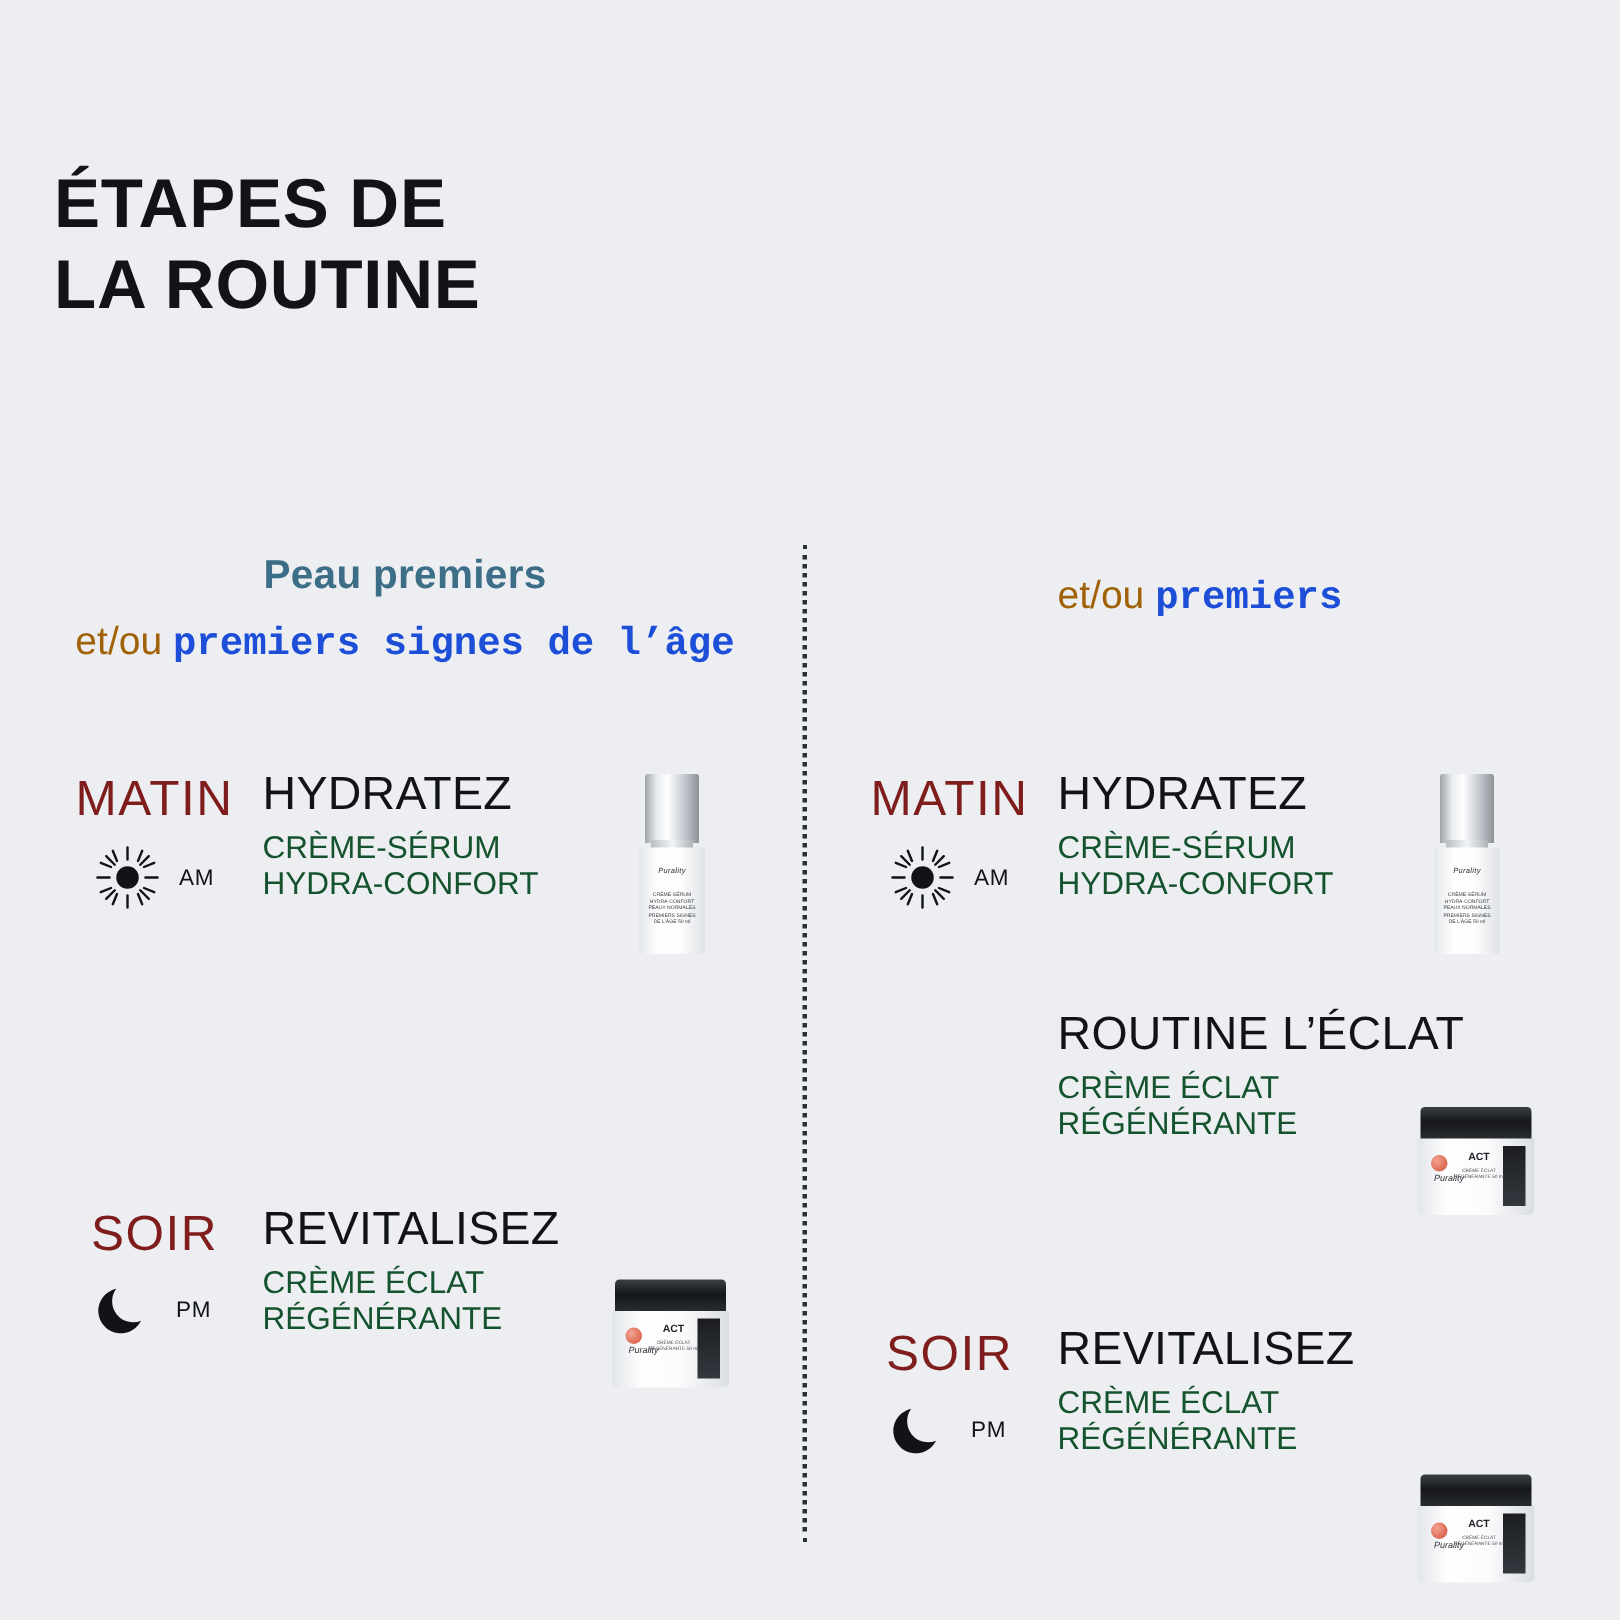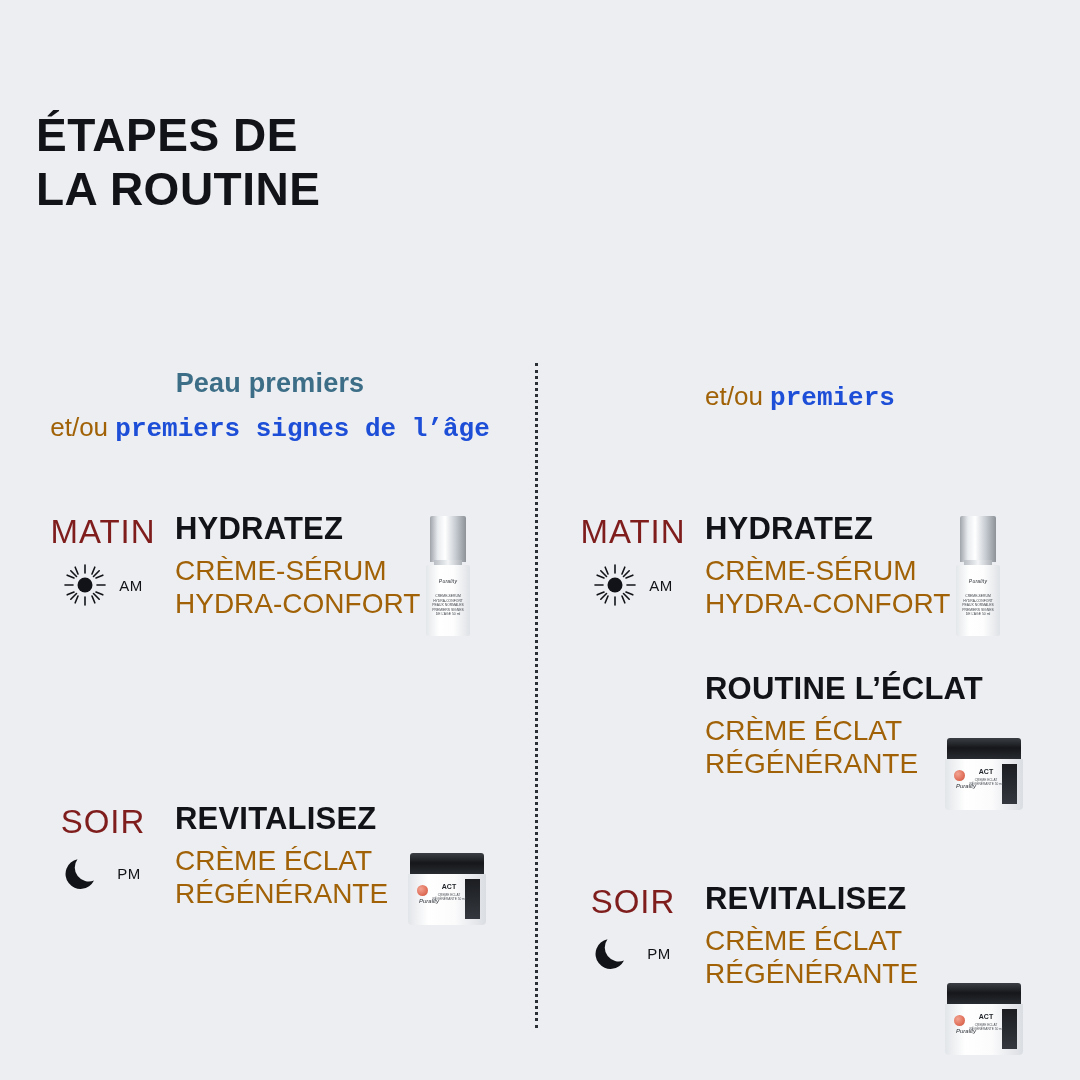--- a/index.html
+++ b/index.html
@@ -131,31 +131,31 @@
   .sun-icon { width: 44px; height: 44px; display: block; }
   .moon-icon { width: 40px; height: 40px; display: block; }
 
   .text-block {
     position: absolute;
     left: 165px;
     top: 0;
   }
   .step-title {
     font-size: 31px;
-    font-weight: 700;
+    font-weight: 400;
     letter-spacing: 0.2px;
     color: #111318;
     line-height: 1.05;
   }
   .step-sub {
     margin-top: 8px;
-    font-size: 28px;
+    font-size: 21px;
     font-weight: 400;
     line-height: 1.18;
-    color: #a16207;
+    color: #14532d;
     white-space: pre-line;
   }
 
   
   .product {
     position: absolute;
   }
 
   
   .bottle { width: 52px; height: 120px; position: relative; }

